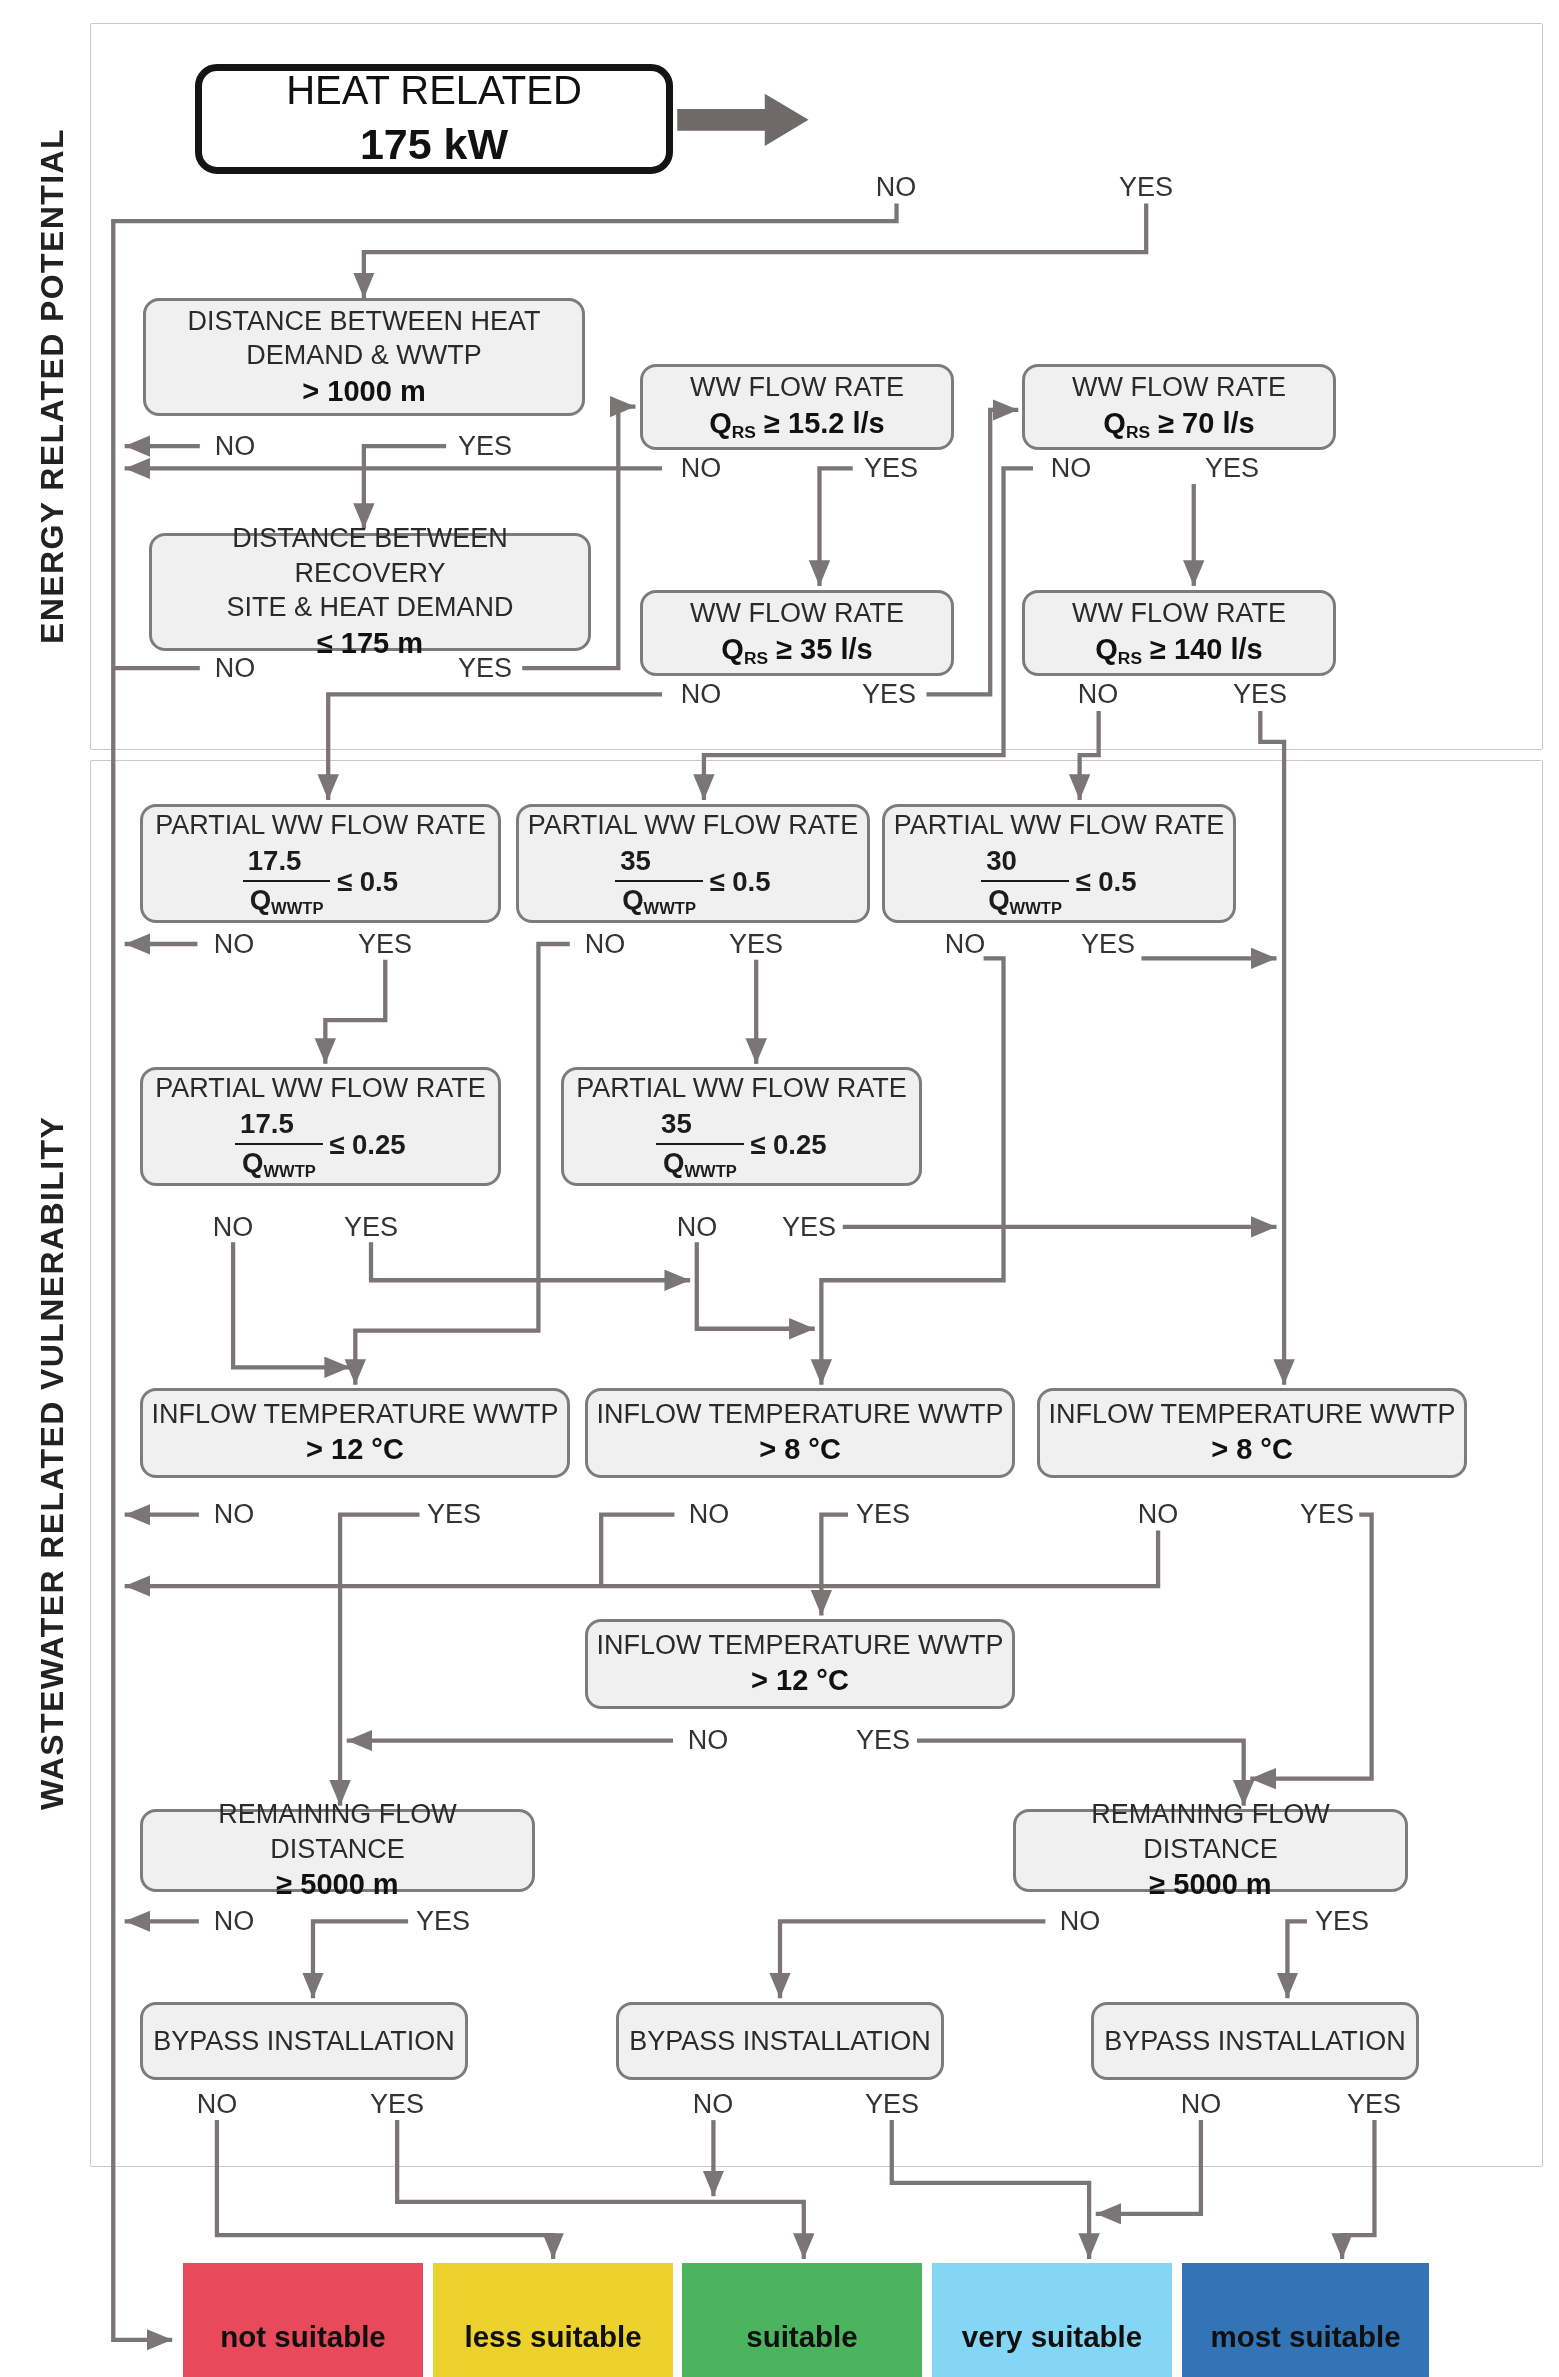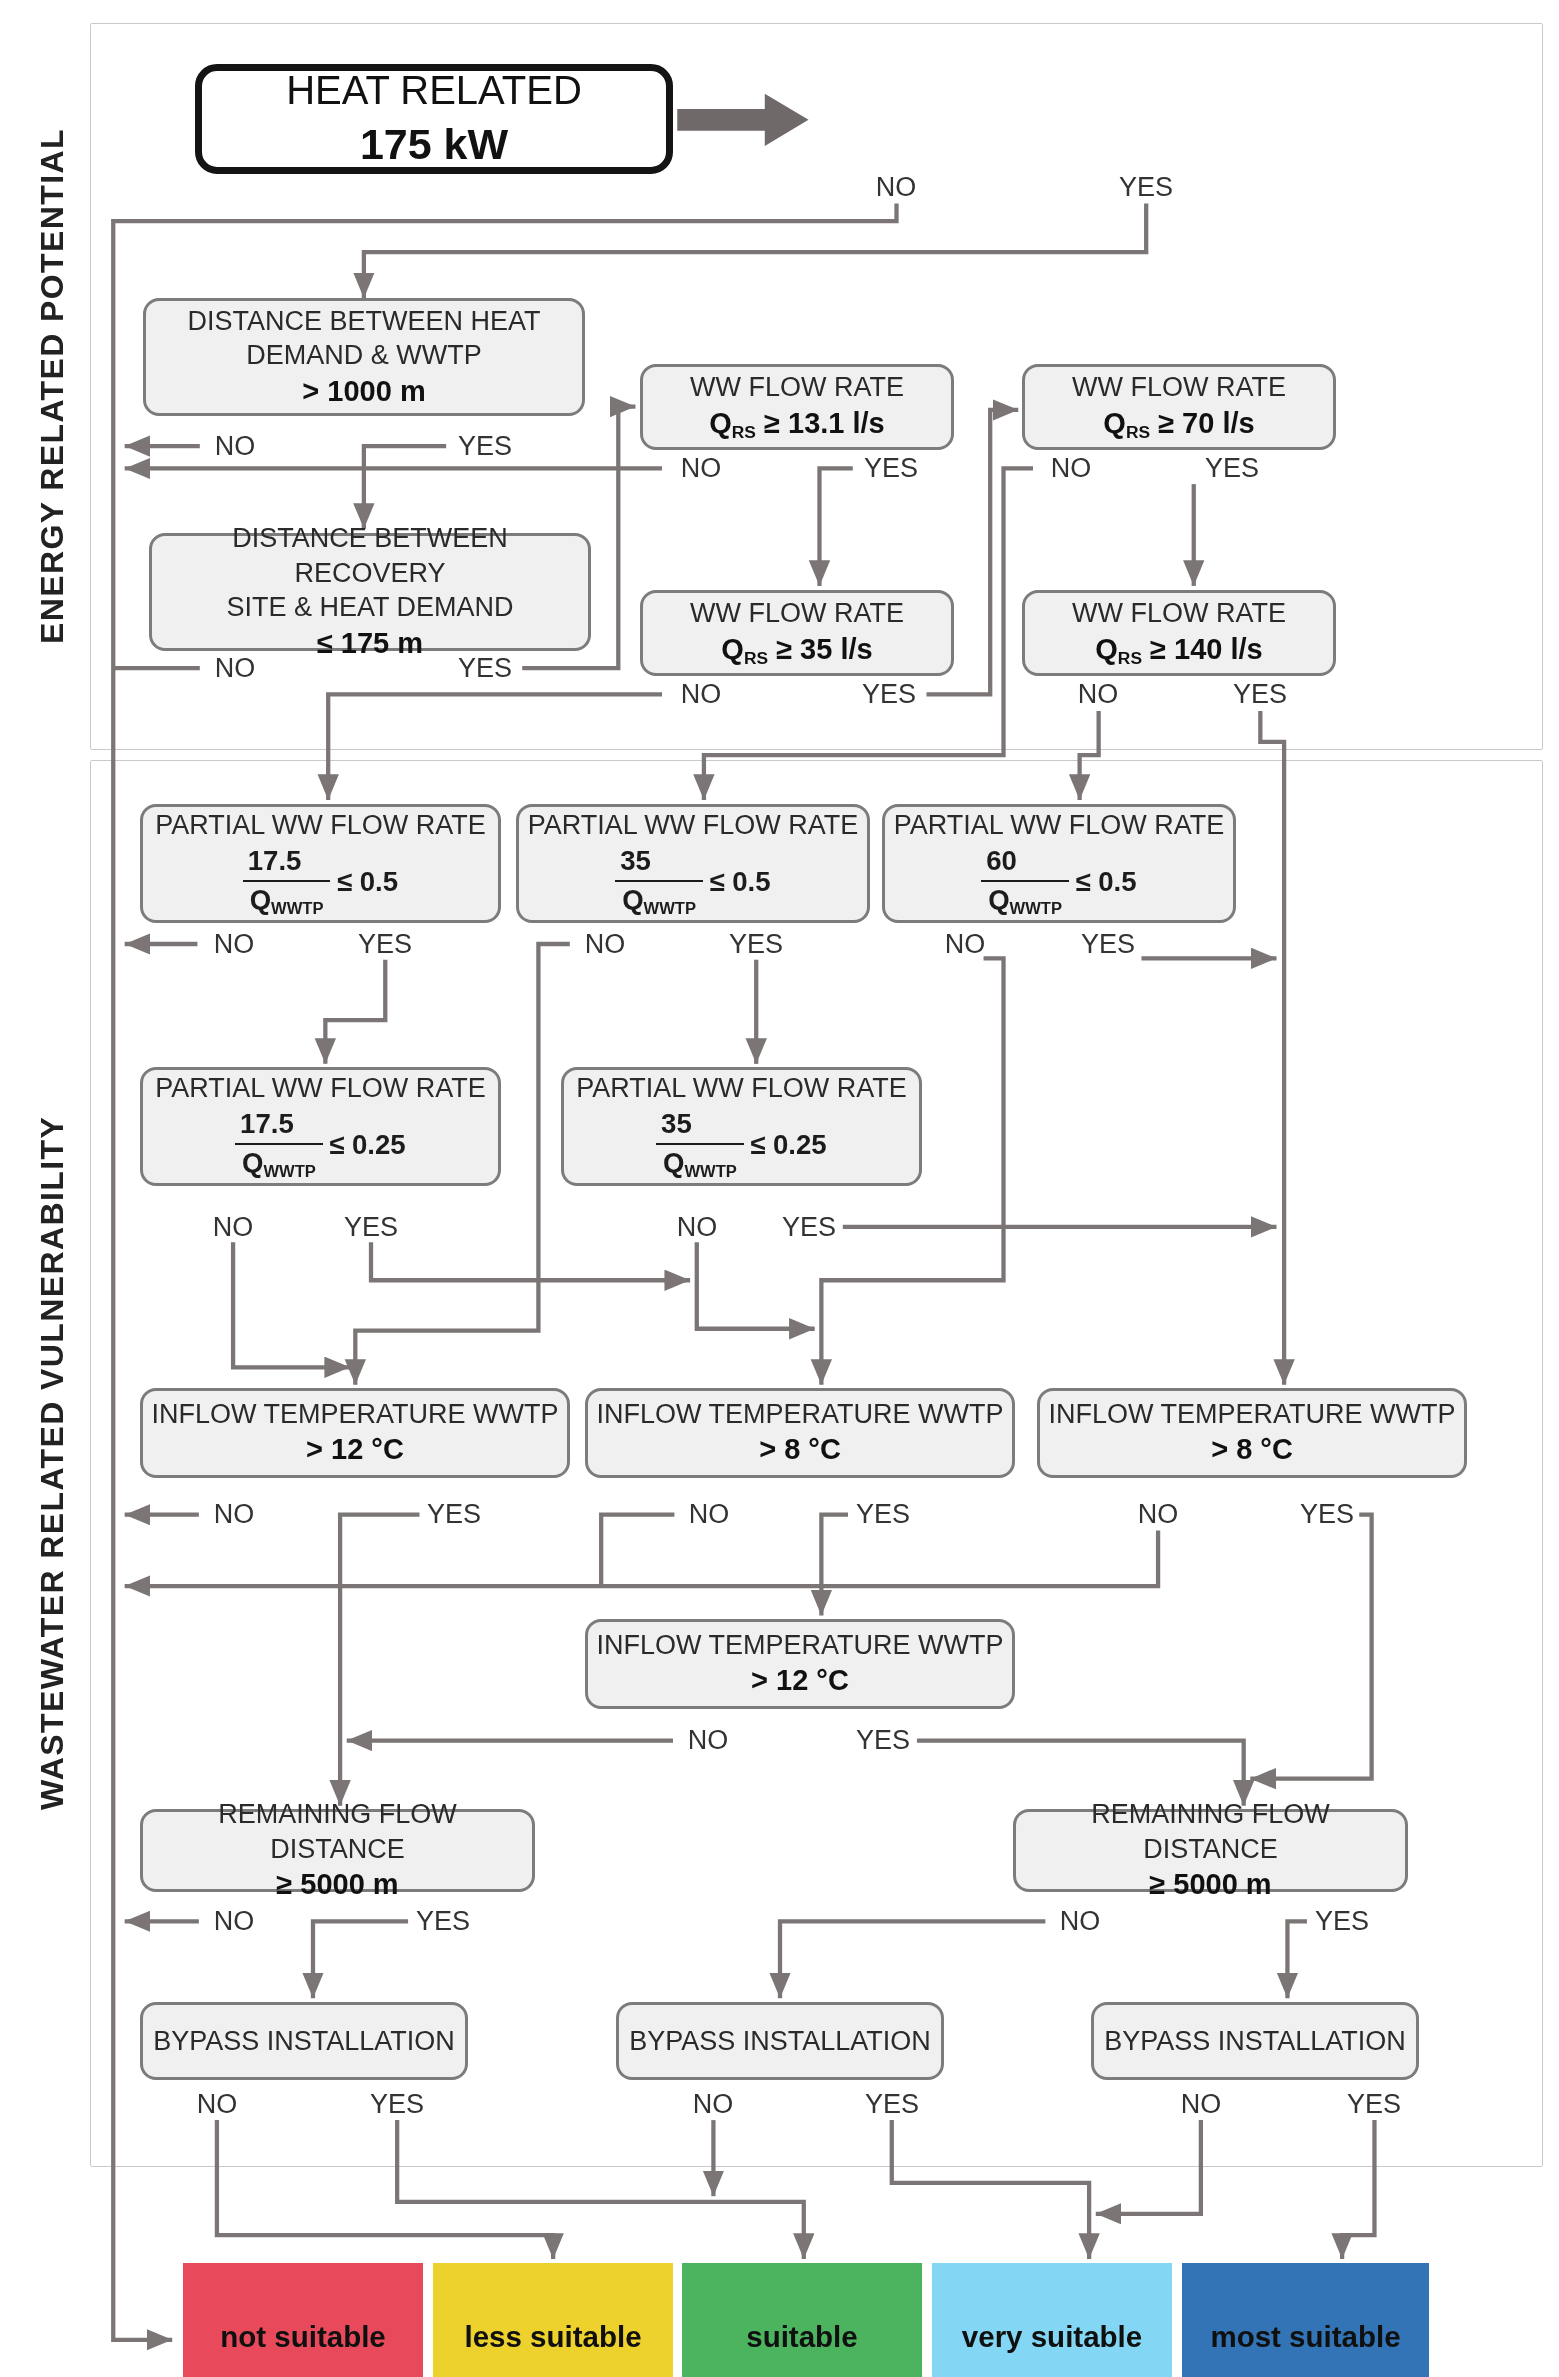--- a/index.html
+++ b/index.html
@@ -118,21 +118,21 @@
   </div>
 
   <div class="box" style="left:149px;top:533px;width:442px;height:118px;">
     <div class="bt">DISTANCE BETWEEN RECOVERY</div>
     <div class="bt">SITE &amp; HEAT DEMAND</div>
     <div class="bv">≤ 175 m</div>
   </div>
 
   <div class="box" style="left:640px;top:364px;width:314px;height:86px;">
     <div class="bt">WW FLOW RATE</div>
-    <div class="bv"><span>Q</span><sub class="ss">RS</sub> <span>≥ 13.1 l/s</span></div>
+    <div class="bv"><span>Q</span><sub class="ss">RS</sub> <span>≥ 15.2 l/s</span></div>
   </div>
   <div class="box" style="left:1022px;top:364px;width:314px;height:86px;">
     <div class="bt">WW FLOW RATE</div>
     <div class="bv"><span>Q</span><sub class="ss">RS</sub> <span>≥ 70 l/s</span></div>
   </div>
   <div class="box" style="left:640px;top:590px;width:314px;height:86px;">
     <div class="bt">WW FLOW RATE</div>
     <div class="bv"><span>Q</span><sub class="ss">RS</sub> <span>≥ 35 l/s</span></div>
   </div>
   <div class="box" style="left:1022px;top:590px;width:314px;height:86px;">
@@ -157,21 +157,21 @@
           <div class="num">35</div>
         <div class="den"><span>Q</span><sub class="ss">WWTP</sub></div>
         </div>
       <div class="frac-cmp">≤ 0.5</div>
     </div>
   </div>
   <div class="box" style="left:882px;top:804px;width:354px;height:119px;">
     <div class="bt">PARTIAL WW FLOW RATE</div>
     <div class="frac-row">
       <div class="frac">
-          <div class="num">60</div>
+          <div class="num">30</div>
         <div class="den"><span>Q</span><sub class="ss">WWTP</sub></div>
         </div>
       <div class="frac-cmp">≤ 0.5</div>
     </div>
   </div>
 
   <div class="box" style="left:140px;top:1067px;width:361px;height:119px;">
     <div class="bt">PARTIAL WW FLOW RATE</div>
     <div class="frac-row">
       <div class="frac">

